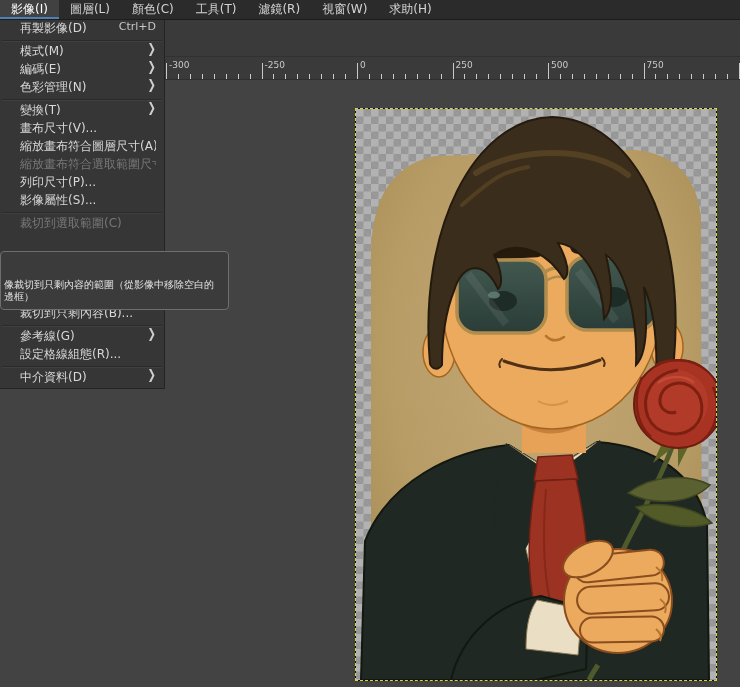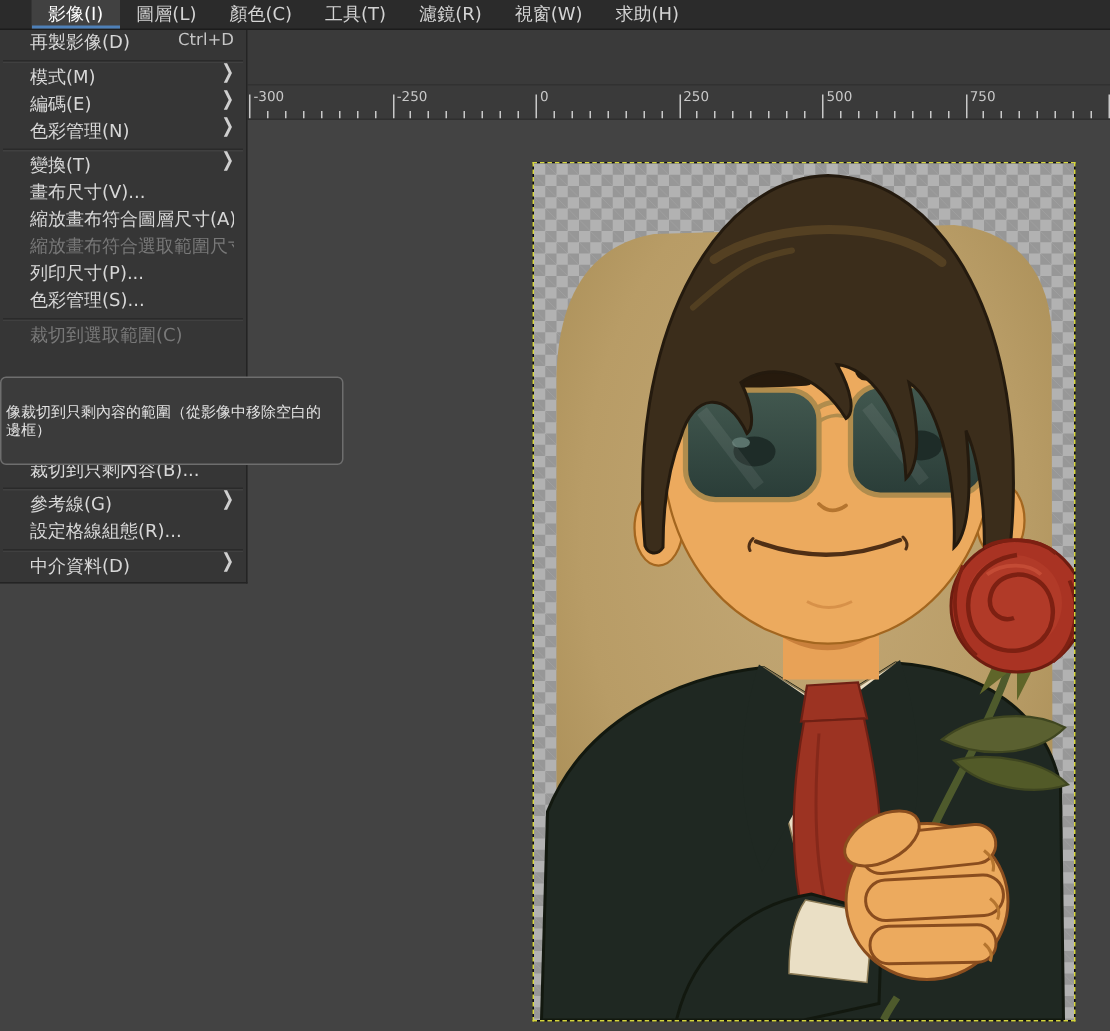--- a/index.html
+++ b/index.html
@@ -6,21 +6,21 @@
   body{
     width:740px;height:687px;overflow:hidden;position:relative;
     background:#434343;
     font-family:"DejaVu Sans","Liberation Sans",sans-serif;
     -webkit-font-smoothing:antialiased;
   }
   
   .menubar{
     position:absolute;left:0;top:0;width:740px;height:20px;
     background:#2b2b2b;border-bottom:1px solid #1c1c1c;
-    display:flex;align-items:stretch;padding-left:21px;box-sizing:border-box;
+    display:flex;align-items:stretch;padding-left:0;box-sizing:border-box;
     z-index:30;
   }
   .mb-item{
     color:#d4d4d4;font-size:12px;line-height:19px;padding:0 11px;
     white-space:nowrap;cursor:default;
   }
   .mb-item.active{
     background:#414141;color:#fff;
     box-shadow:inset 0 -2px 0 0 #4e80b8;
   }
@@ -46,21 +46,21 @@
   .dd-sep{height:5px;position:relative;}
   .dd-sep::after{
     content:"";position:absolute;left:2px;right:2px;top:2px;height:1px;background:#2a2a2a;
     box-shadow:0 1px 0 #404040;
   }
   
   .tooltip{
     position:absolute;left:0;top:251px;width:229px;height:59px;
     background:#3b3b3b;border:1px solid #6e6e6e;border-radius:4px;
     box-sizing:border-box;z-index:50;padding:8px 7px 6px 3px;
-    display:flex;flex-direction:column;justify-content:center;
+    display:flex;flex-direction:column;justify-content:flex-end;
   }
   .tooltip .tip-text{color:#e2e2e2;font-size:10px;line-height:12px;}
   .tooltip .tip-hint{color:#cccccc;font-size:10px;font-style:italic;text-align:right;}
   
   .top-strip{
     position:absolute;left:165px;top:20px;width:575px;height:36px;background:#3a3a3a;
   }
   .ruler{
     position:absolute;left:165px;top:56px;width:575px;height:24px;
     background:#3a3a3a;border-top:1px solid #313131;border-bottom:1px solid #2f2f2f;
@@ -309,21 +309,21 @@
     <div class="dd-row">
       <span class="lbl">縮放畫布符合圖層尺寸(A)</span>
     </div>
     <div class="dd-row disabled">
       <span class="lbl">縮放畫布符合選取範圍尺寸(I)</span>
     </div>
     <div class="dd-row">
       <span class="lbl">列印尺寸(P)...</span>
     </div>
     <div class="dd-row">
-      <span class="lbl">色彩管理(S)...</span>
+      <span class="lbl">影像屬性(S)...</span>
     </div>
     <div class="dd-sep"></div>
     <div class="dd-row disabled">
       <span class="lbl">裁切到選取範圍(C)</span>
     </div>
     <div class="dd-row"></div>
     <div class="dd-row"></div>
     <div class="dd-row"></div>
     <div class="dd-row">
       <span class="lbl">合併影像(F)</span>

